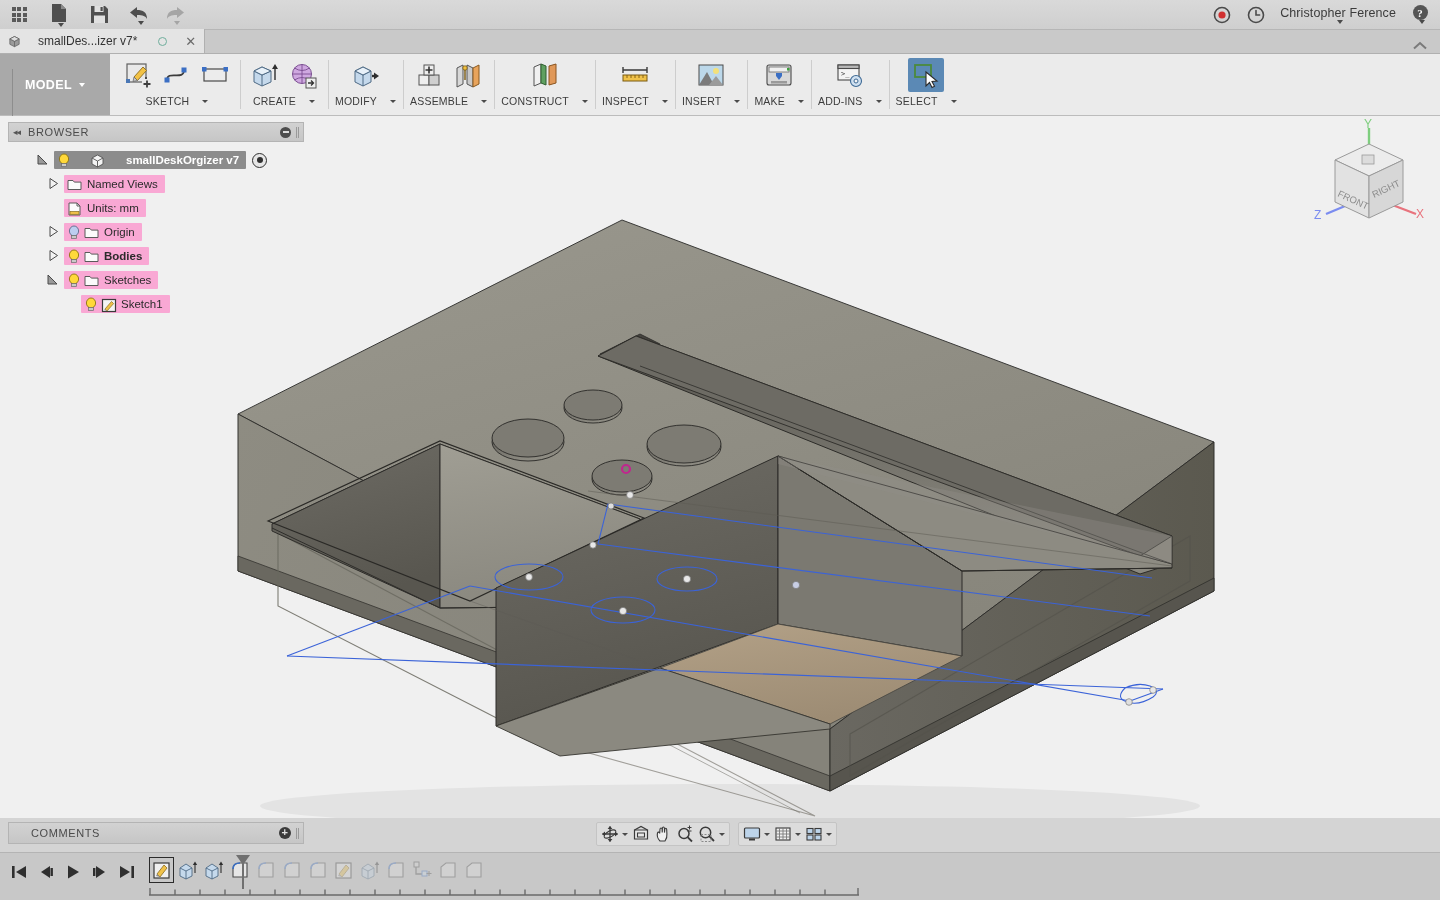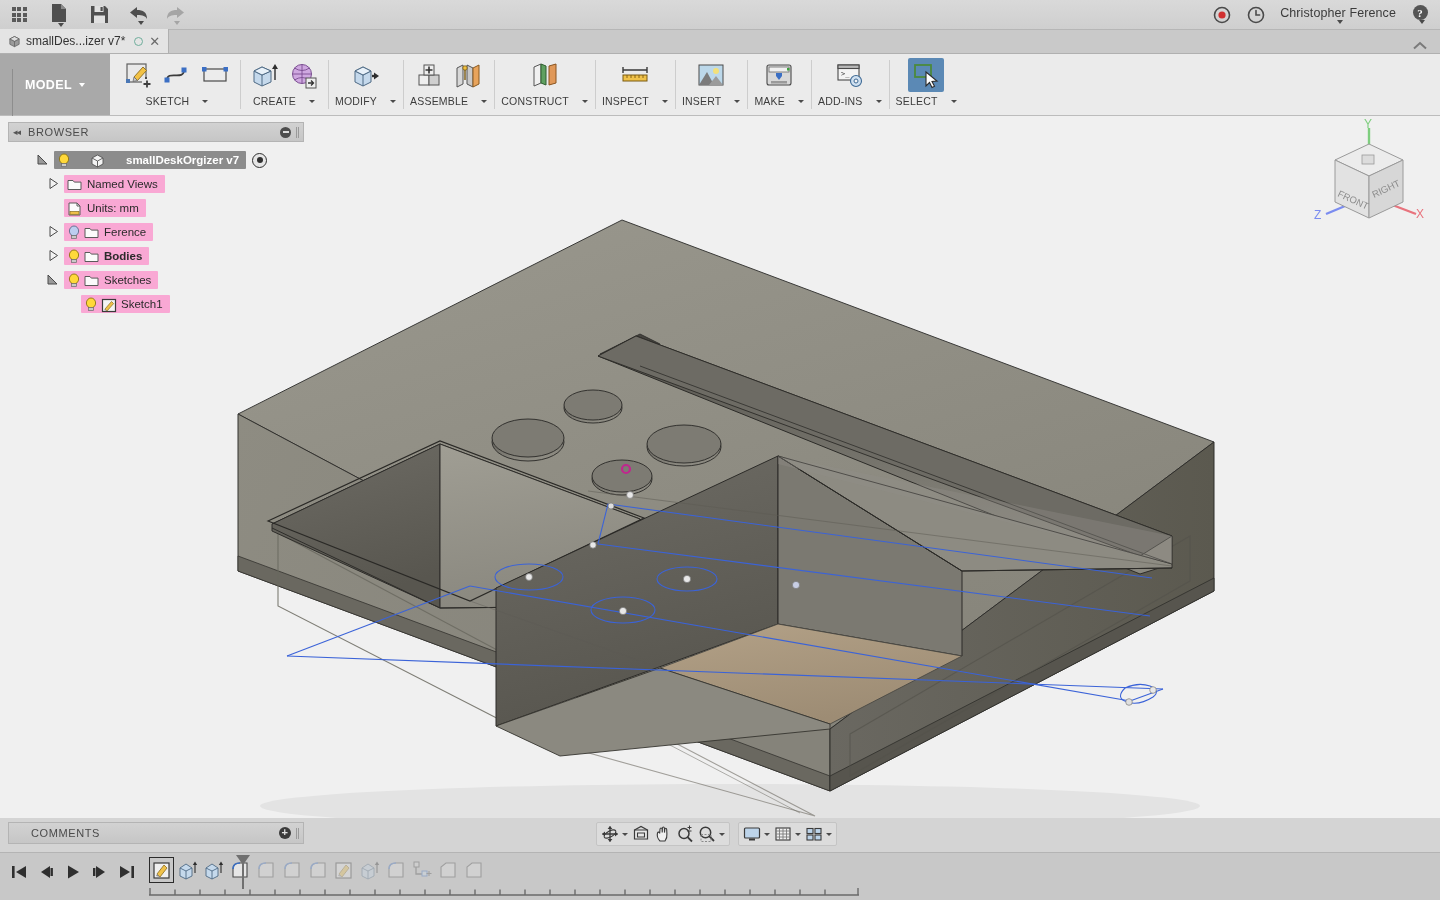--- a/index.html
+++ b/index.html
@@ -40,21 +40,21 @@
   .grid-icon { display: grid; grid-template-columns: repeat(3, 4px); grid-template-rows: repeat(3, 4px); gap: 1.5px; }
   .grid-icon i { background: #5a5a5a; display: block; }
 
   
   .tabbar {
     position: absolute; left: 0; top: 30px; width: 1440px; height: 24px;
     background: #c9c9c9; border-bottom: 1px solid #b0b0b0;
     display: flex; align-items: flex-end;
   }
   .doctab {
-    height: 24px; display: flex; align-items: center; gap: 5px;
+    height: 24px; display: flex; align-items: center; gap: 17px;
     padding: 0 8px 0 8px; background: #e4e4e4;
     border-right: 1px solid #b0b0b0; cursor: pointer;
     font-size: 12px; color: #333; justify-content: center;
   }
   .tab-cube { width: 13px; height: 13px; position: relative; flex: none; }
   .tab-dot {
     width: 9px; height: 9px; border-radius: 50%; border: 1.6px solid #6fae9c; margin-left: 4px;
   }
   .tab-x { font-size: 13px; color: #6a6a6a; line-height: 1; cursor: pointer; margin-left: 1px; }
   .tabbar-collapse { margin-left: auto; padding-right: 12px; color: #6e6e6e; font-size: 11px; }
@@ -726,21 +726,21 @@
           <svg width="14" height="15" viewBox="0 0 14 15">
             <ellipse cx="7" cy="6" rx="4.6" ry="5" fill="#bdcdf0" stroke="#5c6a8a" stroke-width=".9"></ellipse>
             <rect x="4.6" y="10.6" width="4.8" height="3" fill="#c9c9c9" stroke="#6a6a6a" stroke-width=".7"></rect>
           </svg>
         </span>
         <span class="ficon">
           <svg width="15" height="13" viewBox="0 0 15 13">
             <path d="M1 2.5 h5 l1.3 1.6 h6.7 v7.4 h-13 z" fill="#fbfbfb" stroke="#5a5a5a" stroke-width="1"></path>
           </svg>
         </span>
-        <span class="tlabel">Ference</span>
+        <span class="tlabel">Origin</span>
       </span>
     </div>
 
     <div class="trow" style="padding-left:40px;font-weight:bold;">
       <span style="margin-right:5px;">
         <svg width="11" height="13" viewBox="0 0 11 13">
           <path d="M2 1.5 L9.5 6.5 L2 11.5 Z" fill="#f2f2f2" stroke="#4a4a4a" stroke-width="1"></path>
         </svg>
       </span>
       <span class="tw hl">

